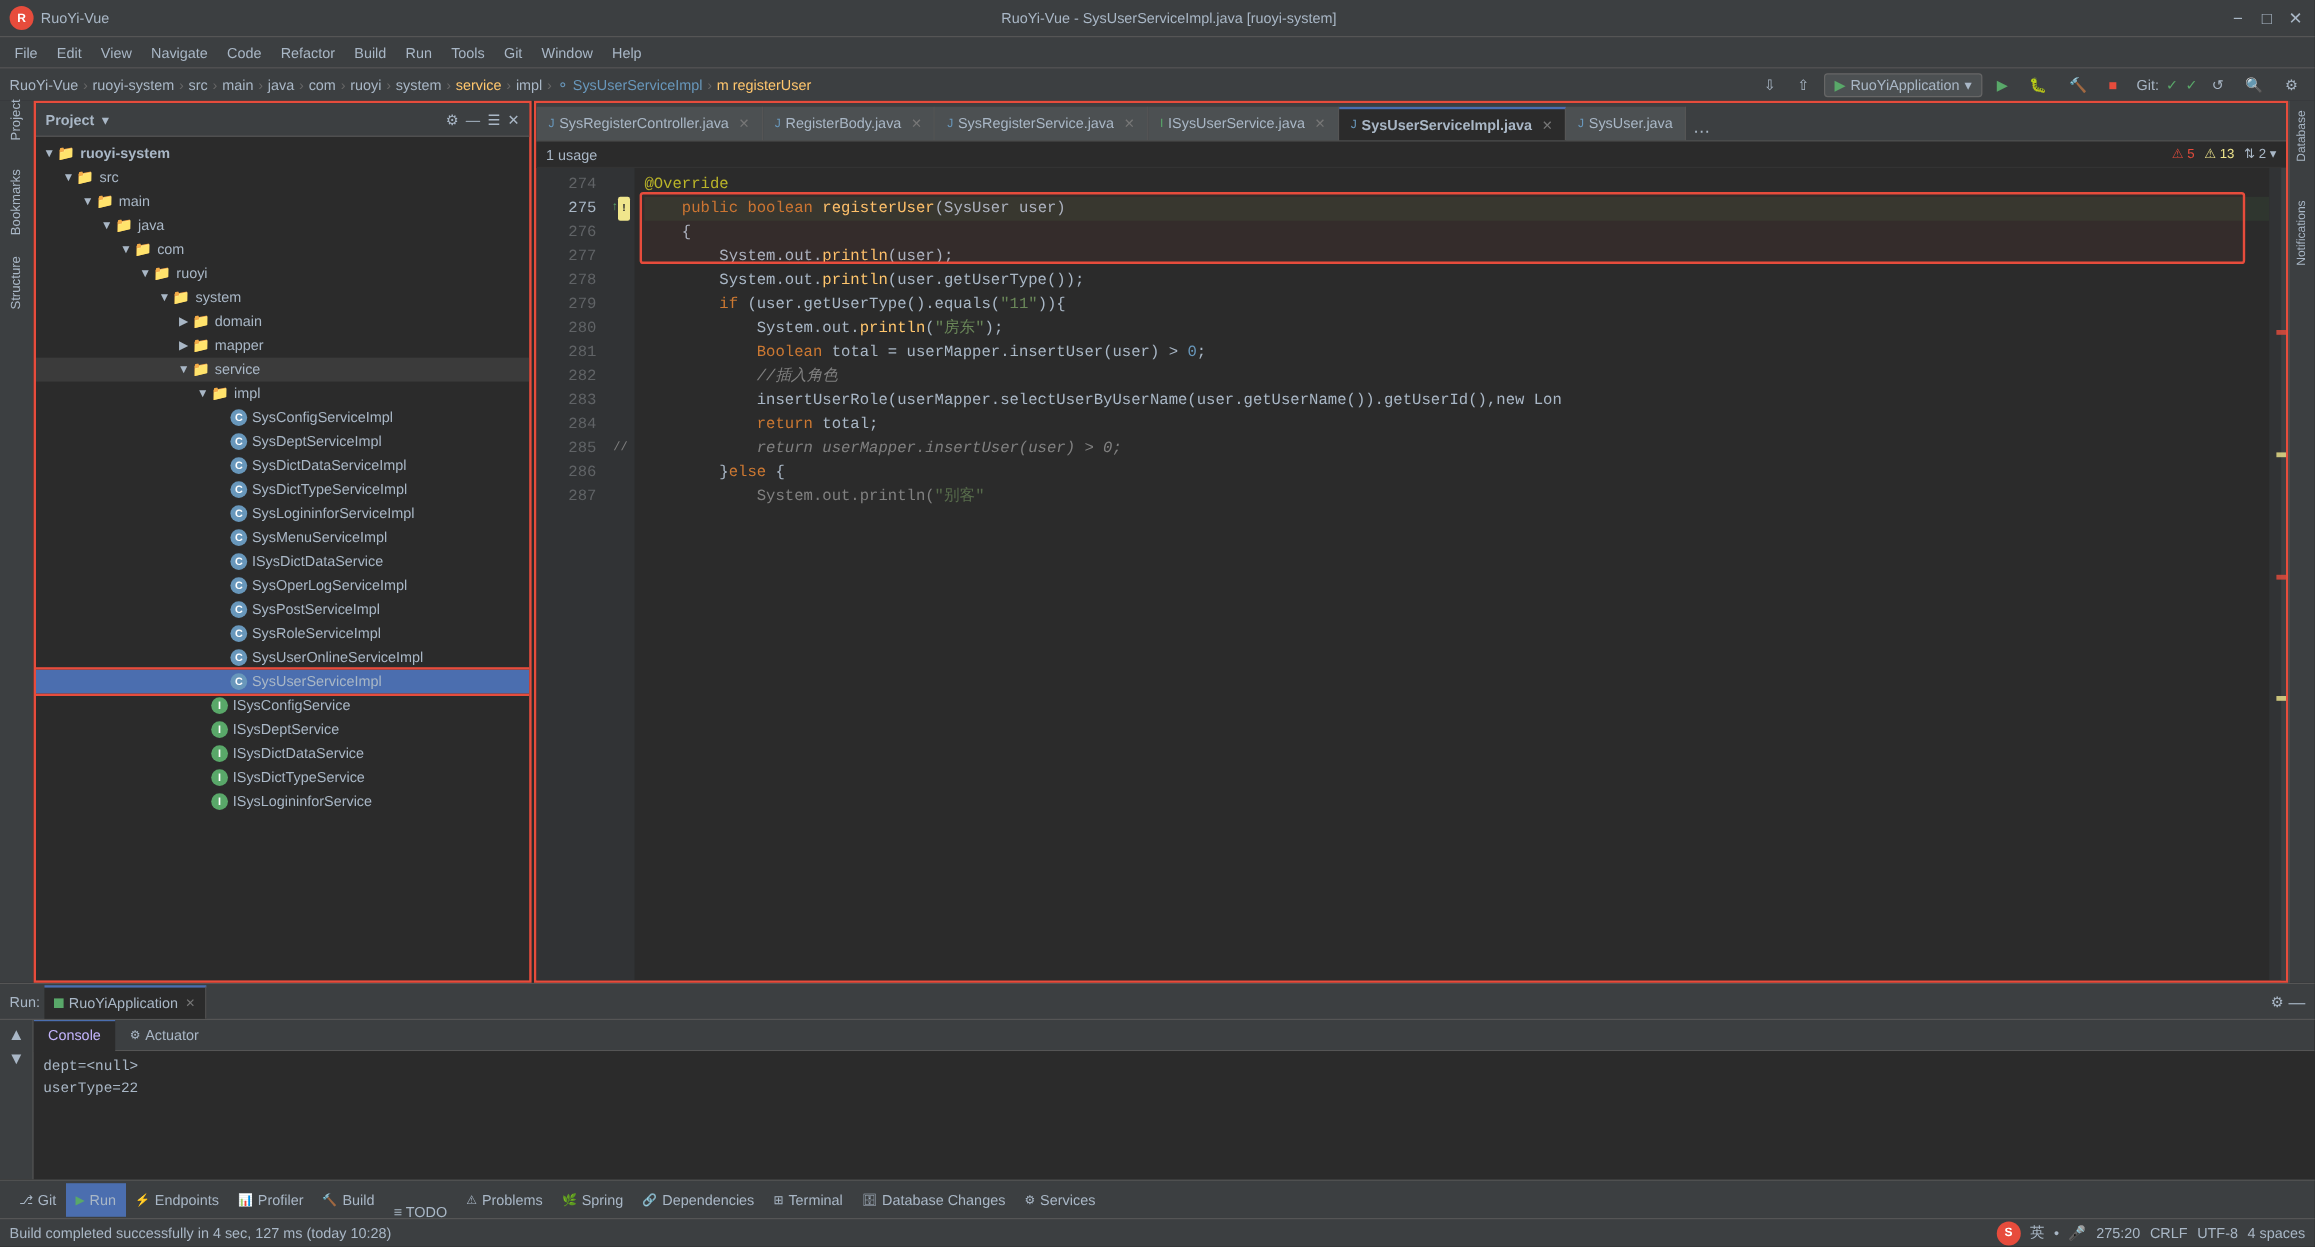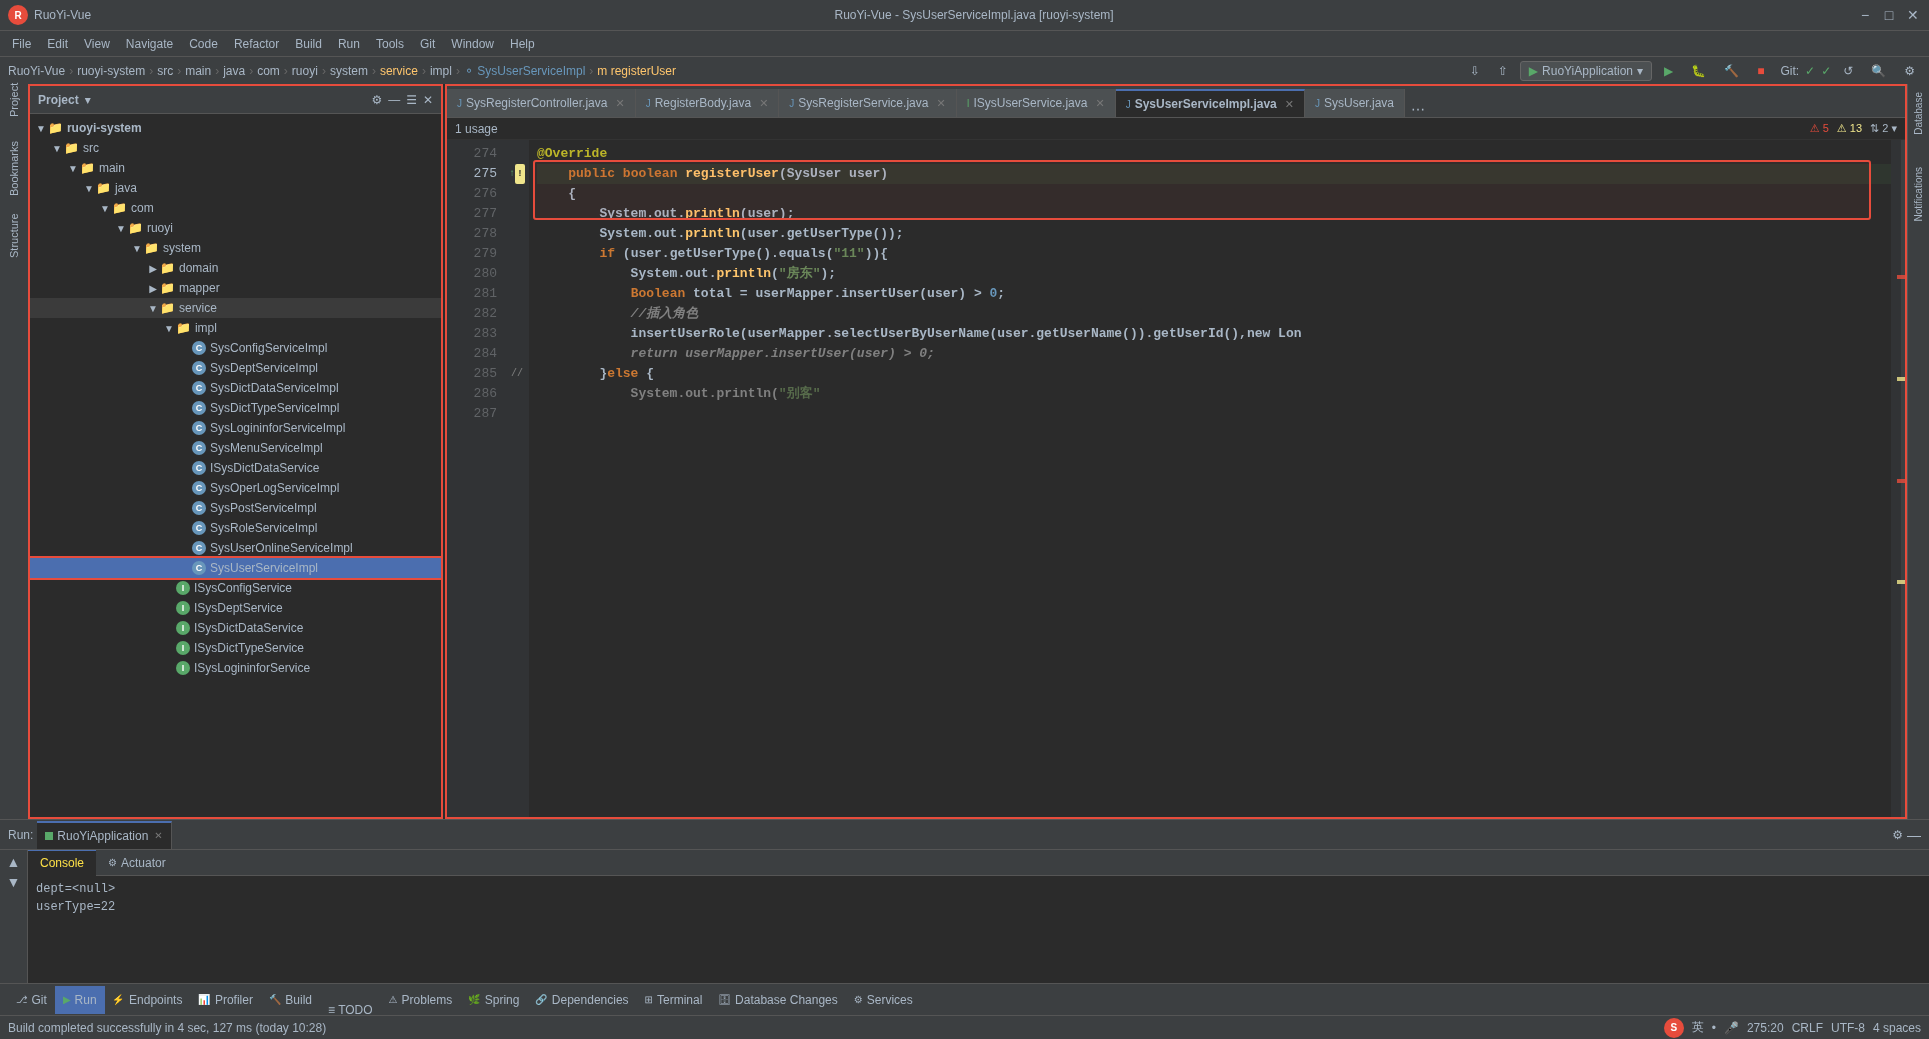--- a/index.html
+++ b/index.html
@@ -57,21 +57,21 @@
     .tab-close { color: #777; font-size: 11px; cursor: pointer; margin-left: 4px; }
     .tab-more { padding: 0 6px; color: #a9b7c6; cursor: pointer; font-size: 14px; }
 
     
     #editor-header { height: 24px; background: #2b2b2b; display: flex; align-items: center; padding: 0 8px; border-bottom: 1px solid #555; }
 
     
     #code-editor { flex: 1; display: flex; overflow: hidden; font-family: 'Courier New', monospace; font-size: 13px; }
     #line-numbers { width: 60px; background: #313335; color: #606366; padding: 4px 0; text-align: right; padding-right: 8px; line-height: 20px; overflow: hidden; user-select: none; }
     #code-content { flex: 1; padding: 4px 0 4px 8px; line-height: 20px; overflow: auto; position: relative; }
-    .code-line { height: 20px; display: flex; align-items: flex-start; white-space: pre; font-weight: bold; }
+    .code-line { height: 20px; display: flex; align-items: flex-start; white-space: pre; }
 
     
     .kw { color: #cc7832; }
     .method { color: #ffc66d; }
     .string { color: #6a8759; }
     .comment { color: #808080; font-style: italic; }
     .annotation { color: #bbb529; }
     .number { color: #6897bb; }
 
     
@@ -450,20 +450,23 @@
         <div class="code-line">
           <span style="color:#a9b7c6;">            </span><span style="color:#cc7832;">Boolean </span><span style="color:#a9b7c6;">total = userMapper.insertUser(user) &gt; </span><span class="number">0</span><span style="color:#a9b7c6;">;</span>
         </div>
         <div class="code-line">
           <span class="comment">            //插入角色</span>
         </div>
         <div class="code-line">
           <span style="color:#a9b7c6;">            insertUserRole(userMapper.selectUserByUserName(user.getUserName()).getUserId(),new Lon</span>
         </div>
         <div class="code-line">
+          <span class="kw">            return </span><span style="color:#a9b7c6;">total;</span>
+        </div>
+        <div class="code-line">
           <span class="comment">            return userMapper.insertUser(user) &gt; 0;</span>
         </div>
         <div class="code-line">
           <span style="color:#a9b7c6;">        }</span><span class="kw">else </span><span style="color:#a9b7c6;">{</span>
         </div>
         <div class="code-line">
           <span style="color:#808080;">            System.out.println(</span><span class="string" style="opacity:0.7;">"别客"</span>
         </div>
       </div>
 
@@ -499,21 +502,21 @@
 
   <div style="display:flex;flex:1;overflow:hidden;">
 
     <div style="width:28px;background:#3c3f41;display:flex;flex-direction:column;align-items:center;padding:4px 0;gap:4px;border-right:1px solid #555;">
       <span style="color:#a9b7c6;cursor:pointer;font-size:14px;">▲</span>
       <span style="color:#a9b7c6;cursor:pointer;font-size:14px;">▼</span>
     </div>
 
     <div id="bottom-content-tabs" style="display:flex;flex-direction:column;flex:1;overflow:hidden;">
       <div style="height:26px;background:#3c3f41;display:flex;align-items:center;border-bottom:1px solid #555;">
-        <div style="padding:0 12px;height:26px;display:flex;align-items:center;background:#2b2b2b;border-top:1px solid #4b6eaf;font-size:12px;color:#fde047;">
+        <div style="padding:0 12px;height:26px;display:flex;align-items:center;background:#2b2b2b;border-top:1px solid #4b6eaf;font-size:12px;color:#c4b5fd;">
           <span>Console</span>
         </div>
         <div style="padding:0 12px;height:26px;display:flex;align-items:center;font-size:12px;color:#a9b7c6;gap:4px;">
           <span style="font-size:10px;">⚙</span>
           <span>Actuator</span>
         </div>
       </div>
       <div id="console-content" style="flex:1;padding:4px 8px;overflow:auto;font-family:'Courier New',monospace;font-size:12px;color:#a9b7c6;background:#2b2b2b;">
         <div class="console-line">dept=&lt;null&gt;</div>
         <div class="console-line">userType=22</div>

